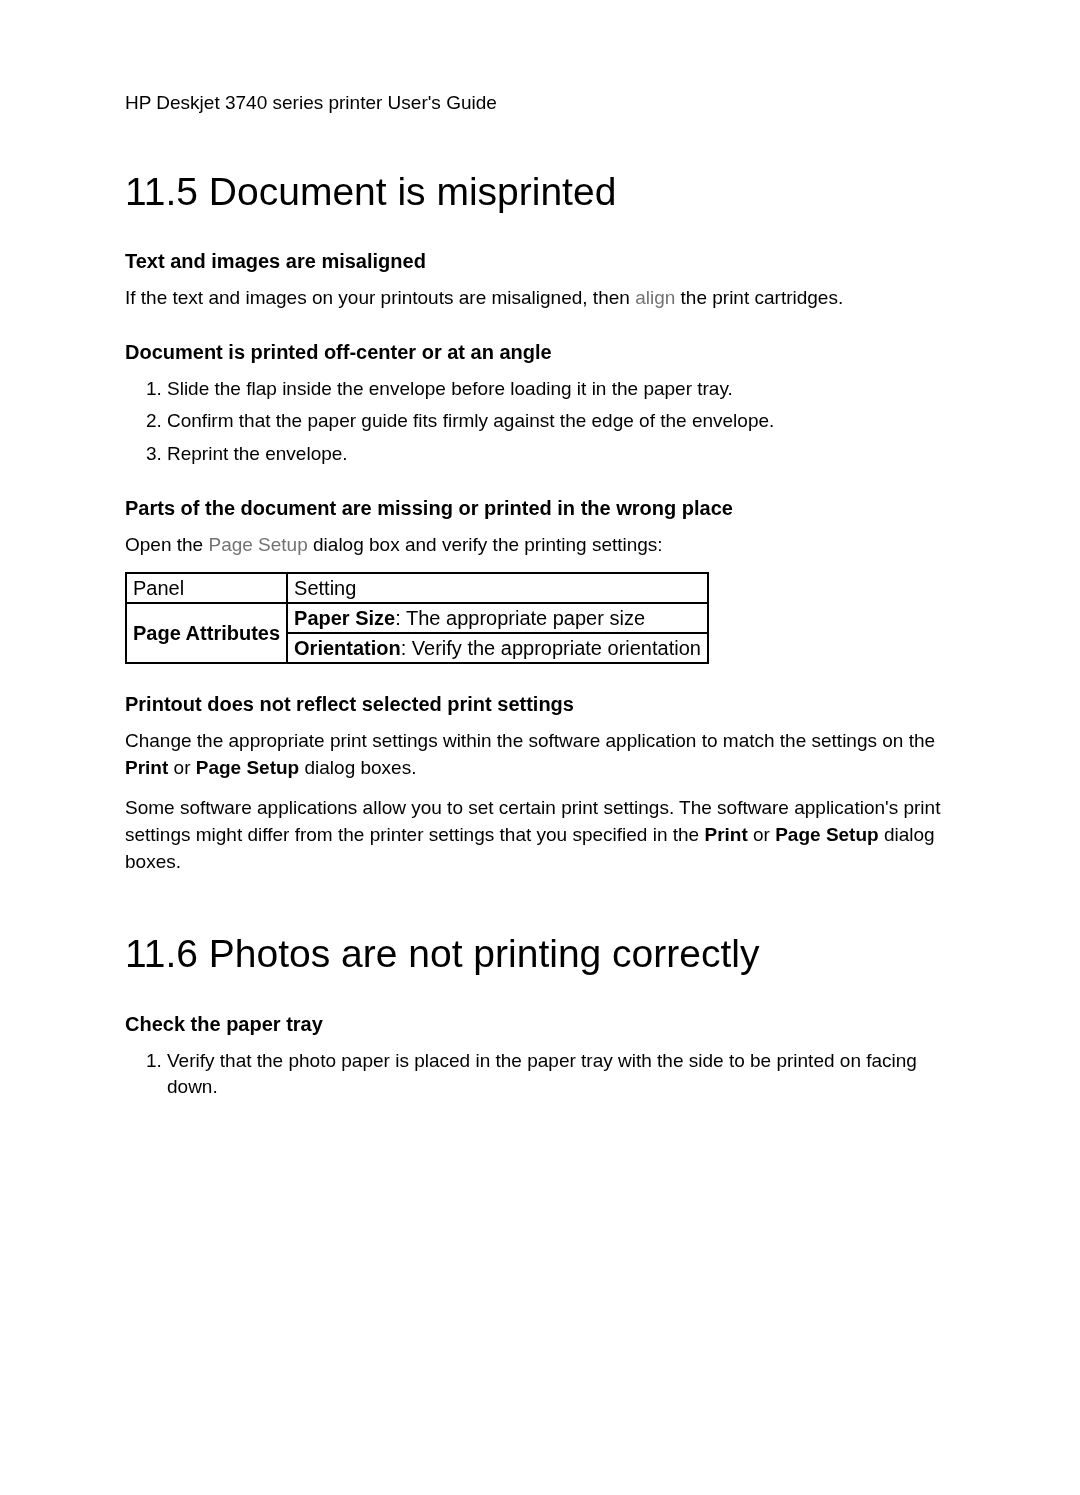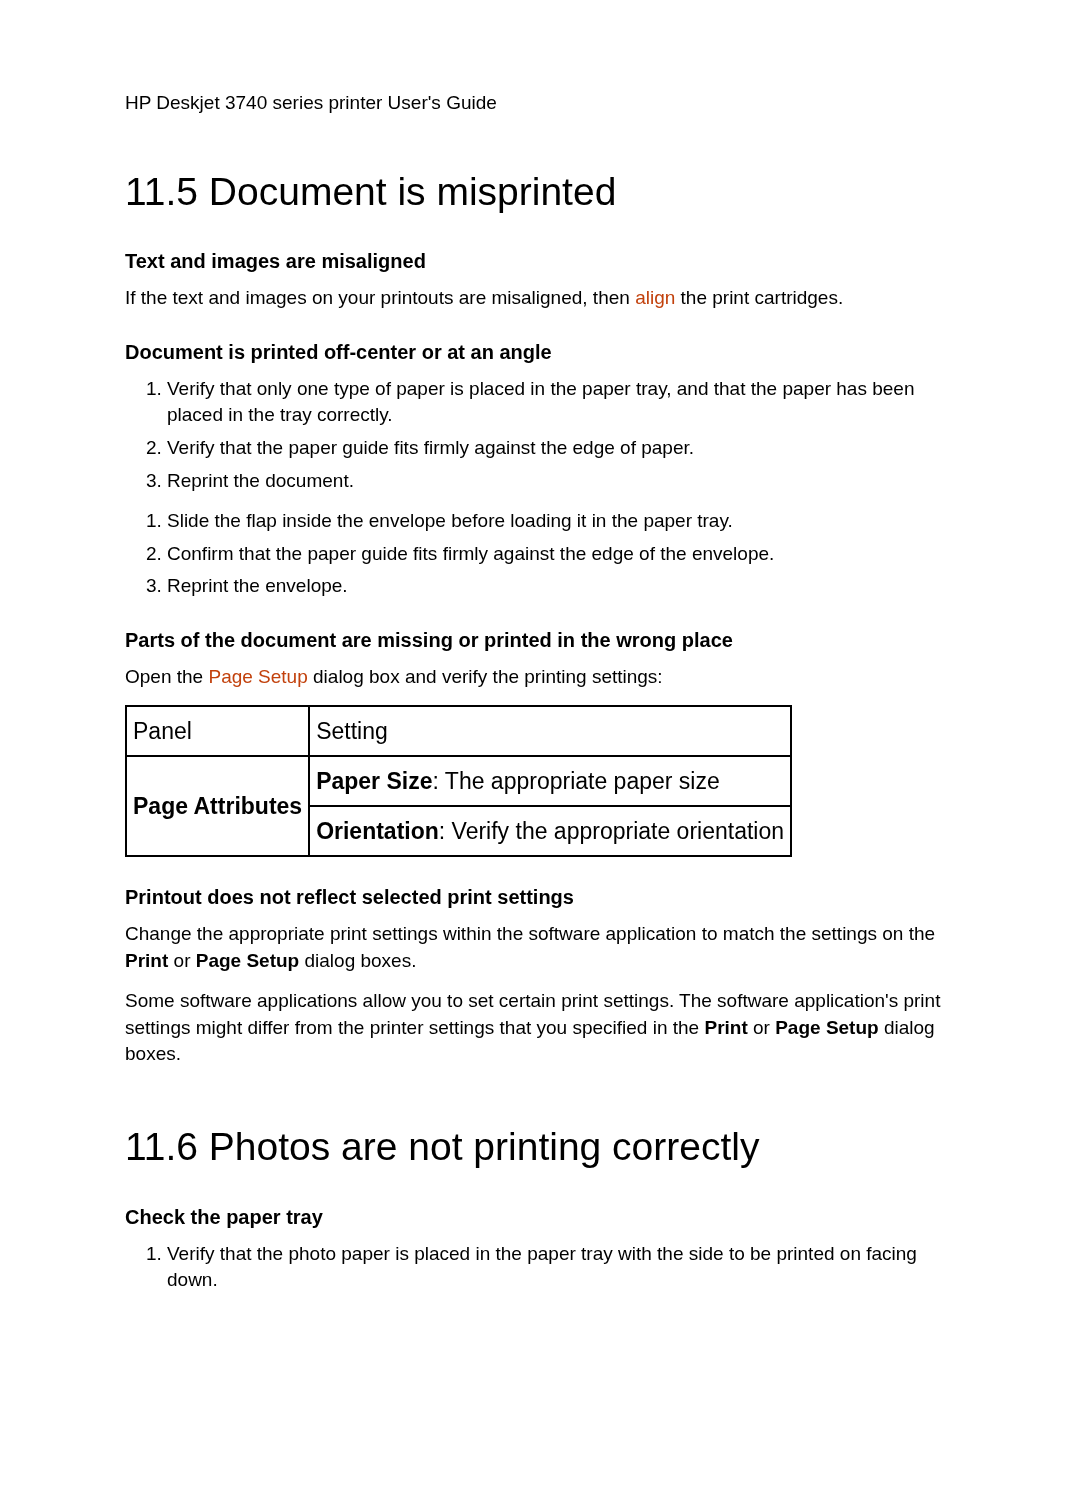--- a/index.html
+++ b/index.html
@@ -26,39 +26,39 @@
   }
   .subhead {
     font-size: 20px;
     font-weight: bold;
     margin: 26px 0 10px 0;
   }
   p {
     margin: 0 0 14px 0;
   }
   a.link {
-    color: #c2410c;
+    color: #737373;
     text-decoration: none;
   }
   ol {
     margin: 0 0 14px 0;
     padding-left: 42px;
   }
   ol li {
     margin: 6px 0;
   }
   table.settings {
     border-collapse: collapse;
     margin: 6px 0 20px 0;
   }
   table.settings th, table.settings td {
     border: 2px solid #000;
-    padding: 8px 6px;
+    padding: 0 6px;
     text-align: left;
-    font-size: 23px;
+    font-size: 20px;
     vertical-align: middle;
   }
   table.settings th {
     font-weight: normal;
   }
   .bold { font-weight: bold; }
   .wrap { position: relative; min-height: 1495px; }
 </style>
 </head>
 <body>
@@ -67,25 +67,20 @@
 <div class="header-line">HP Deskjet 3740 series printer User's Guide</div>
 
 <h2 class="section-title">11.5  Document is misprinted</h2>
 
 <div class="subhead">Text and images are misaligned</div>
 <p>
   <span>If the text and images on your printouts are misaligned, then </span><a href="#" class="link">align</a><span> the print cartridges.</span>
 </p>
 
 <div class="subhead">Document is printed off-center or at an angle</div>
-<ol>
-  <li>Verify that only one type of paper is placed in the paper tray, and that the paper has been placed in the tray correctly.</li>
-  <li>Verify that the paper guide fits firmly against the edge of paper.</li>
-  <li>Reprint the document.</li>
-</ol>
 
 <ol>
   <li>Slide the flap inside the envelope before loading it in the paper tray.</li>
   <li>Confirm that the paper guide fits firmly against the edge of the envelope.</li>
   <li>Reprint the envelope.</li>
 </ol>
 
 <div class="subhead">Parts of the document are missing or printed in the wrong place</div>
 <p>
   <span>Open the </span><a href="#" class="link">Page Setup</a><span> dialog box and verify the printing settings:</span>

